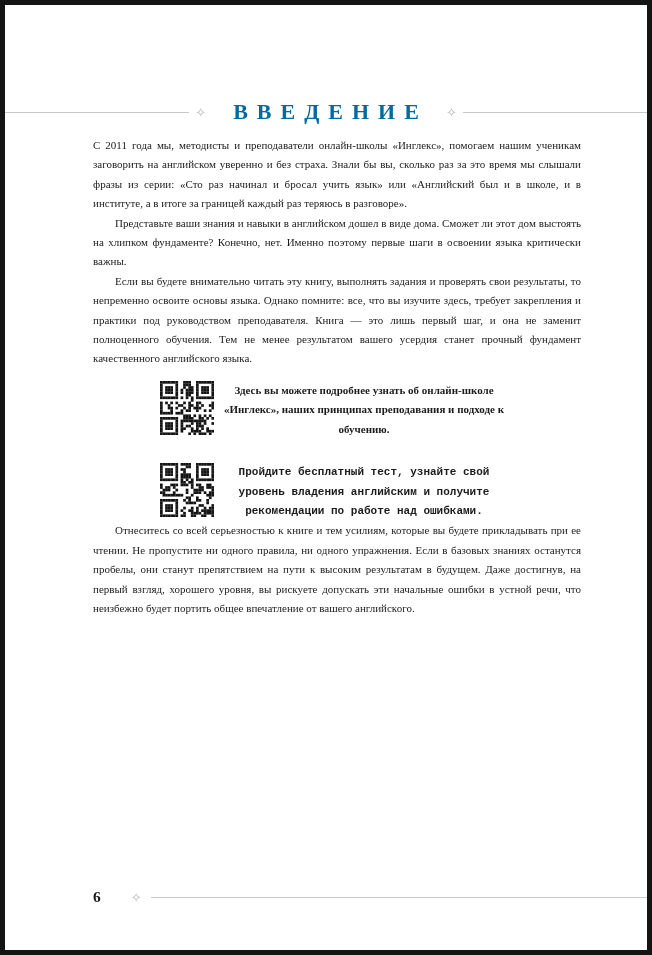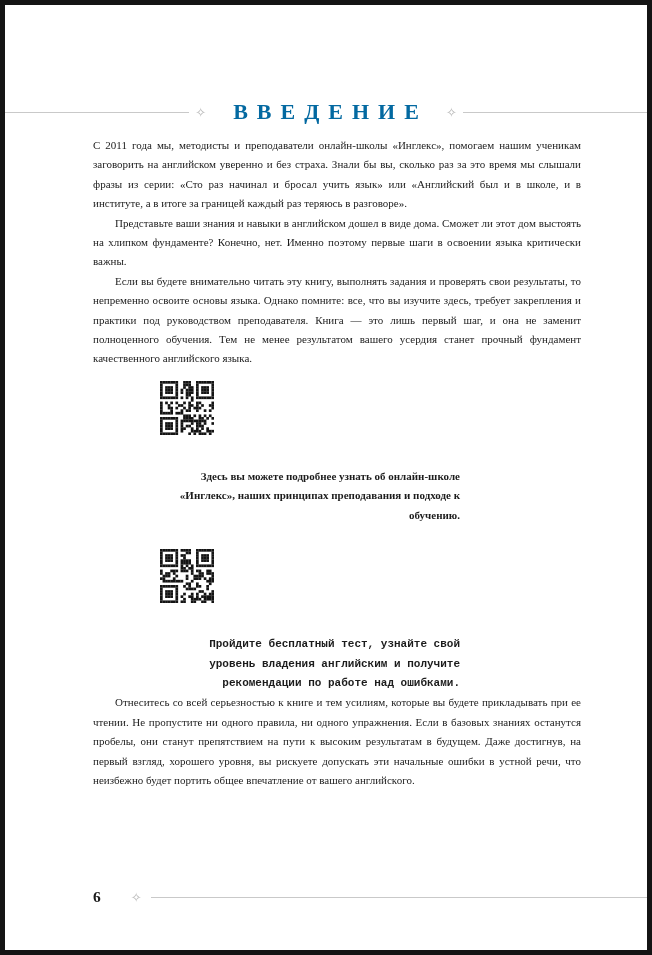--- a/index.html
+++ b/index.html
@@ -39,24 +39,23 @@
   .body-text{
     position:absolute;
     left:88px;top:131px;width:488px;
     font-size:11px;line-height:19.4px;
     text-align:justify;
   }
   .body-text p{margin:0;text-indent:22px;}
   .body-text p.no-indent{text-indent:0;}
   
   .qr-block{
-    display:flex;align-items:flex-start;gap:32px;
+    display:flex;align-items:flex-start;gap:0;
     margin-left:67px;
-    text-align:right;
-    flex-direction:column;
+    text-align:center;
   }
   .qr-block.first{margin-top:12px;}
   .qr-block.second{margin-top:24px;font-family:Liberation Mono, monospace;}
   .qr{width:54px;height:54px;flex:none;display:block;}
   .qr-caption{
     margin:0;
     font-weight:bold;
     max-width:300px;
     text-indent:0 !important;
     line-height:19.4px;

